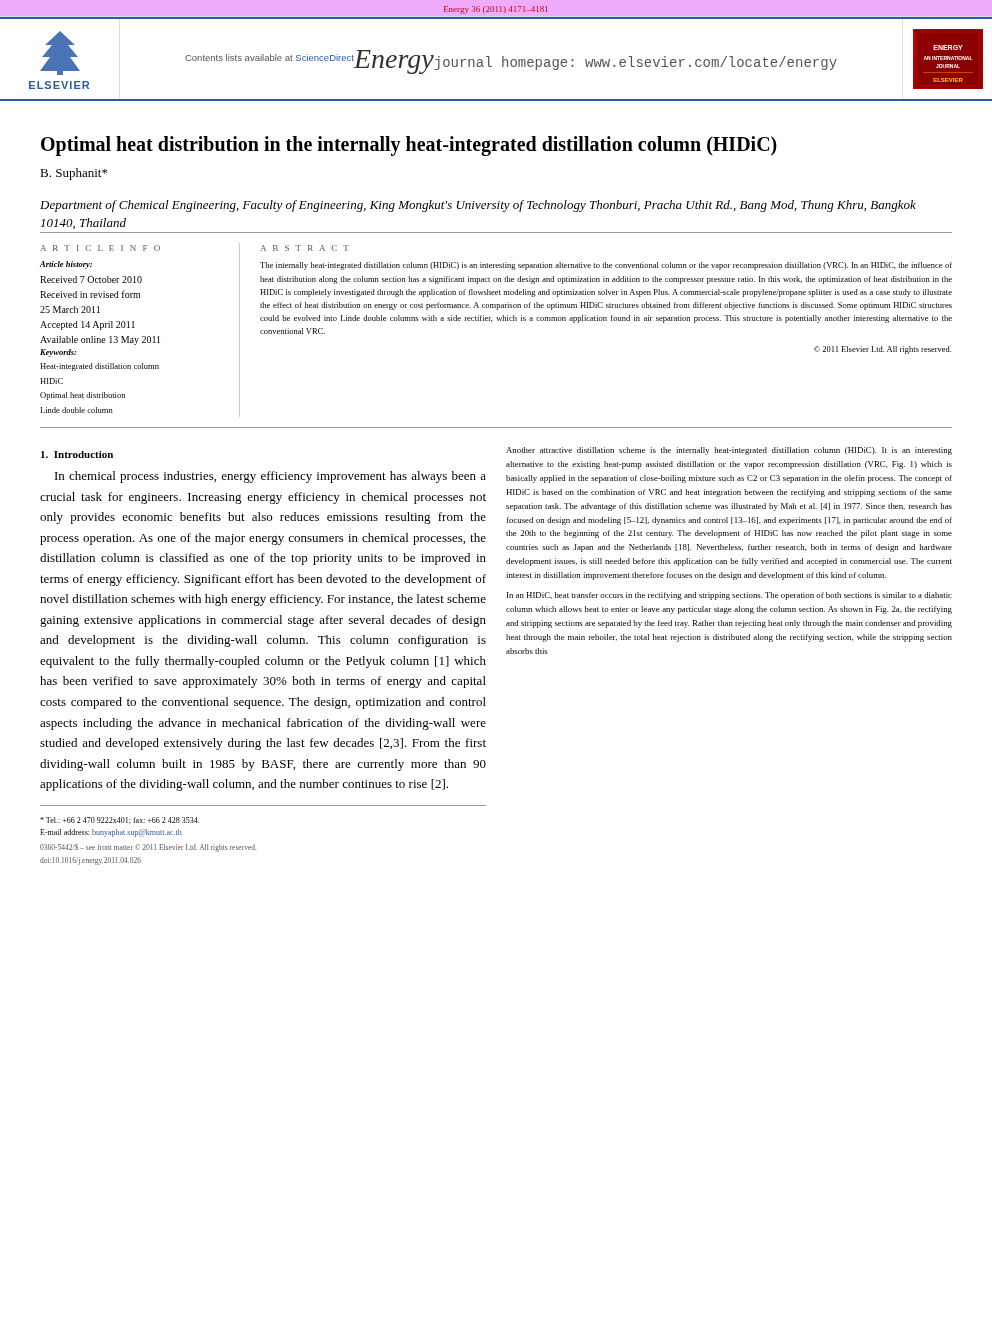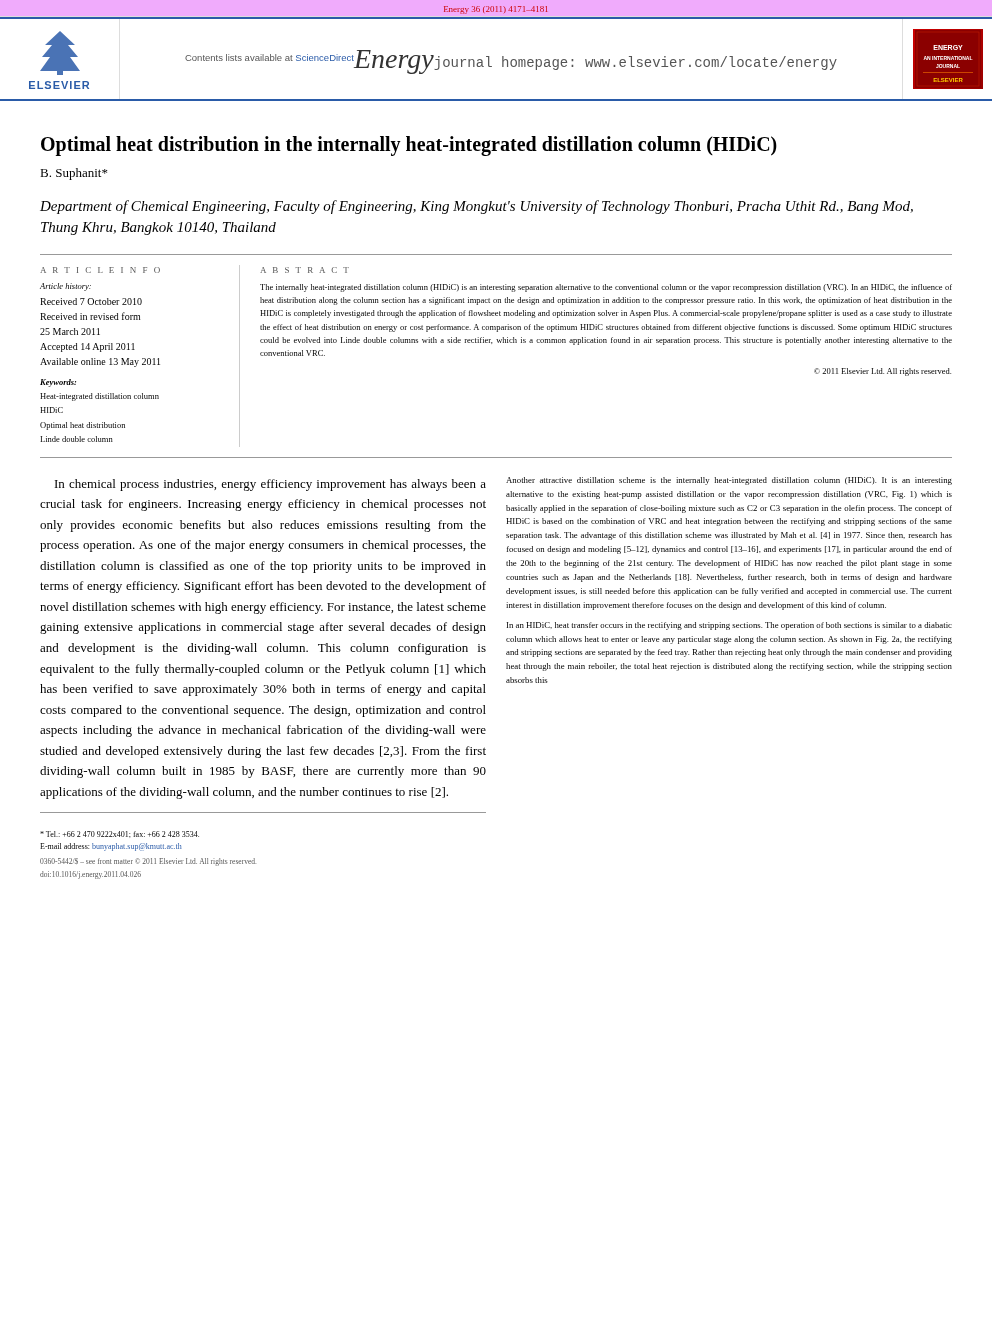--- a/index.html
+++ b/index.html
@@ -119,24 +119,24 @@
       margin-top: 10px;
     }
 
     
     .article-author {
       font-size: 13px;
       color: #000;
       margin-bottom: 15px;
     }
     .article-affiliation {
-      font-size: 15px;
+      font-size: 13px;
       font-style: italic;
       color: #000;
-      margin-bottom: 16px;
+      margin-bottom: 0;
       line-height: 1.4;
     }
 
     
     .two-col {
       display: flex;
       gap: 20px;
       margin-bottom: 16px;
       border-top: 1px solid #999;
       border-bottom: 1px solid #999;
@@ -157,34 +157,33 @@
       letter-spacing: 2px;
       color: #555;
       font-family: Liberation Serif, serif;
       text-transform: uppercase;
       margin-bottom: 6px;
     }
     .article-history-label {
       font-size: 8.5px;
       font-style: italic;
       color: #000;
-      font-weight: normal;
+      font-weight: bold;
       margin-bottom: 3px;
     }
     .article-history-item {
       font-size: 10px;
       color: #000;
       line-height: 1.5;
     }
     .keywords-label {
       font-size: 8.5px;
       font-style: italic;
       font-weight: bold;
       color: #000;
-      margin-top: 8px;
       margin-bottom: 2px;
     }
     .keywords-item {
       font-size: 8.5px;
       color: #000;
       line-height: 1.7;
     }
 
     .abstract-text {
       font-size: 8.5px;
@@ -228,21 +227,21 @@
       color: #000;
       line-height: 1.58;
       text-align: justify;
       margin-bottom: 6px;
     }
 
     
     .footnote-section {
       border-top: 1px solid #999;
       margin-top: 10px;
-      padding-top: 16px;
+      padding-top: 9px;
     }
     .footnote-text {
       font-size: 8px;
       color: #000;
       line-height: 1.5;
     }
 
     
     .issn-line {
       font-size: 7.5px;
@@ -323,20 +322,24 @@
     <div class="abstract-col">
       <div class="section-label">A B S T R A C T</div>
       <div class="abstract-text">The internally heat-integrated distillation column (HIDiC) is an interesting separation alternative to the conventional column or the vapor recompression distillation (VRC). In an HIDiC, the influence of heat distribution along the column section has a significant impact on the design and optimization in addition to the compressor pressure ratio. In this work, the optimization of heat distribution in the HIDiC is completely investigated through the application of flowsheet modeling and optimization solver in Aspen Plus. A commercial-scale propylene/propane splitter is used as a case study to illustrate the effect of heat distribution on energy or cost performance. A comparison of the optimum HIDiC structures obtained from different objective functions is discussed. Some optimum HIDiC structures could be evolved into Linde double columns with a side rectifier, which is a common application found in air separation process. This structure is potentially another interesting alternative to the conventional VRC.</div>
       <div class="abstract-copyright">© 2011 Elsevier Ltd. All rights reserved.</div>
     </div>
   </div>
 
   <div class="body-section">
 
     <div class="body-col">
+      <div class="section-heading">
+        <span>1.</span>
+        &nbsp;<span>Introduction</span>
+      </div>
       <div class="body-paragraph">In chemical process industries, energy efficiency improvement has always been a crucial task for engineers. Increasing energy efficiency in chemical processes not only provides economic benefits but also reduces emissions resulting from the process operation. As one of the major energy consumers in chemical processes, the distillation column is classified as one of the top priority units to be improved in terms of energy efficiency. Significant effort has been devoted to the development of novel distillation schemes with high energy efficiency. For instance, the latest scheme gaining extensive applications in commercial stage after several decades of design and development is the dividing-wall column. This column configuration is equivalent to the fully thermally-coupled column or the Petlyuk column [1] which has been verified to save approximately 30% both in terms of energy and capital costs compared to the conventional sequence. The design, optimization and control aspects including the advance in mechanical fabrication of the dividing-wall were studied and developed extensively during the last few decades [2,3]. From the first dividing-wall column built in 1985 by BASF, there are currently more than 90 applications of the dividing-wall column, and the number continues to rise [2].</div>
 
       <div class="footnote-section">
         <div class="footnote-text">* Tel.: +66 2 470 9222x401; fax: +66 2 428 3534.</div>
         <div class="footnote-text">
           <span>E-mail address:</span>
           <span style="color:#2a5ba8; cursor:pointer;">bunyaphat.sup@kmutt.ac.th</span>
         </div>
         <div class="issn-line">0360-5442/$ – see front matter © 2011 Elsevier Ltd. All rights reserved.</div>
         <div class="issn-line">doi:10.1016/j.energy.2011.04.026</div>

